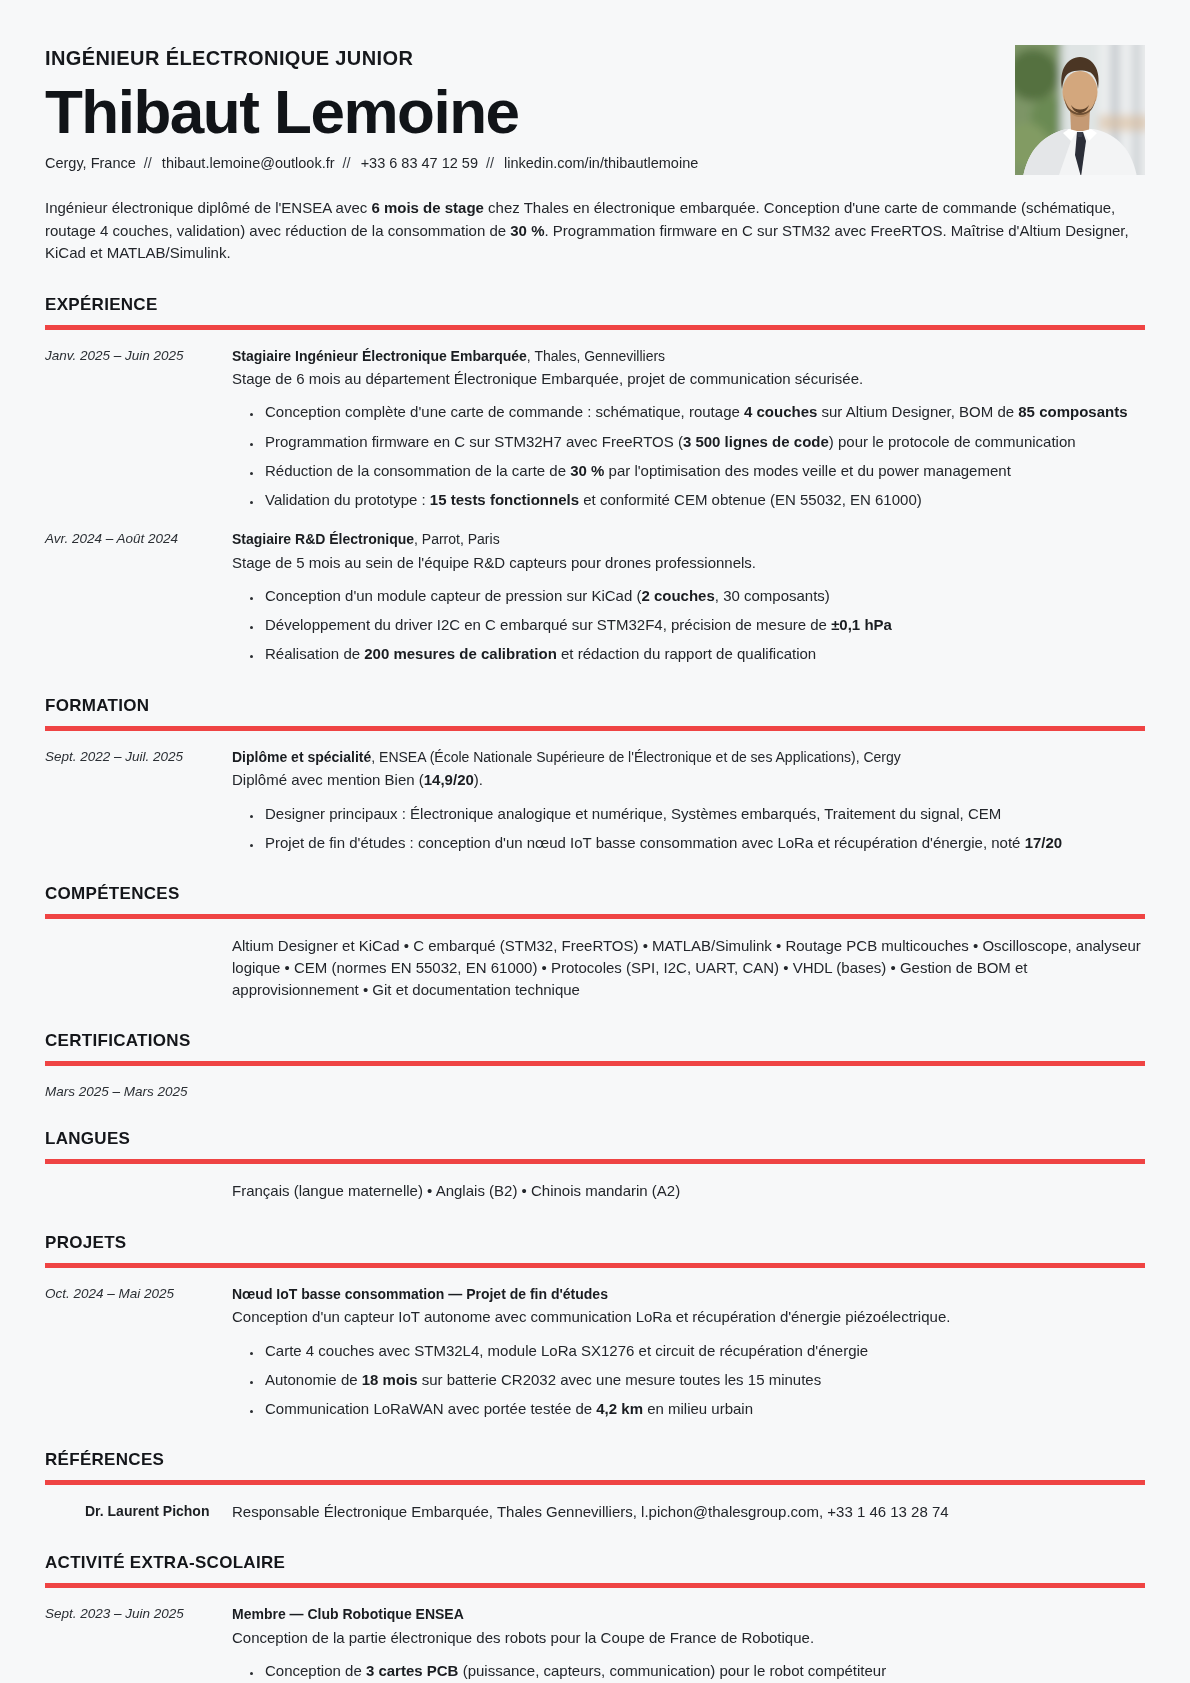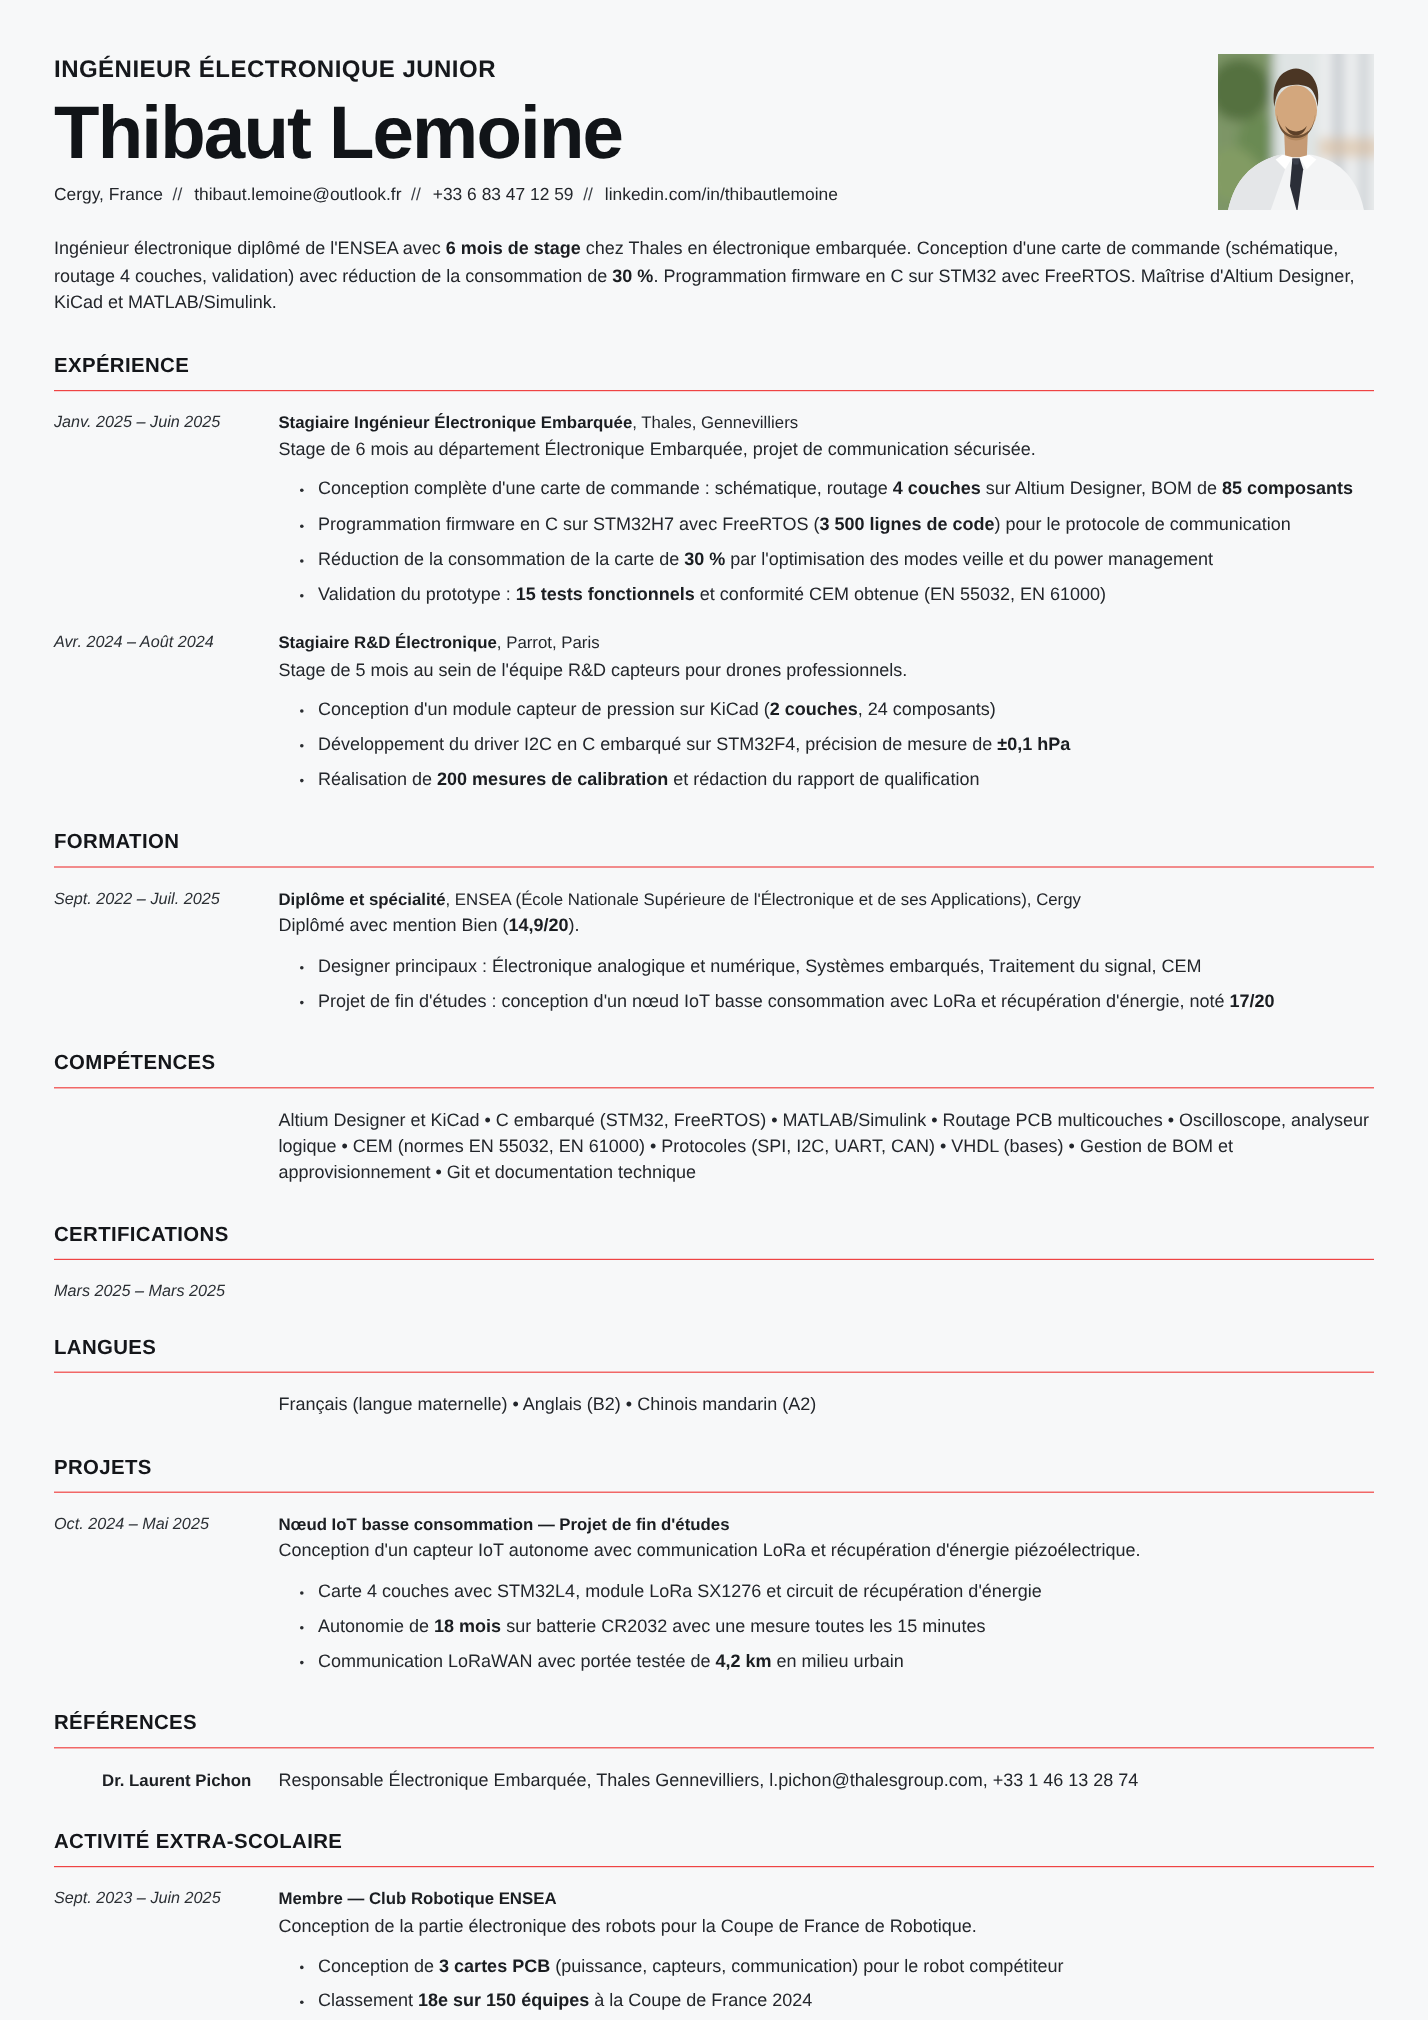--- a/index.html
+++ b/index.html
@@ -33,21 +33,21 @@
   .photo-wrap svg { display: block; width: 130px; height: 130px; }
   
   .summary {
     margin-top: 22px; font-size: 15px; line-height: 1.5; color: #23262b;
     max-width: 1100px;
   }
   
   section { margin-top: 30px; }
   h2.sec-title {
     font-size: 17px; font-weight: 700; letter-spacing: 0.3px; color: #14161a;
-    padding-bottom: 10px; border-bottom: 1px solid #ef4444; margin-bottom: 16px;
+    padding-bottom: 10px; border-bottom: 5px solid #ef4444; margin-bottom: 16px;
   }
   .entry { display: flex; align-items: flex-start; margin-bottom: 18px; }
   .entry:last-child { margin-bottom: 0; }
   .entry-left {
     flex: 0 0 187px; width: 187px; padding-top: 2px;
     font-size: 13.5px; font-style: italic; color: #2b2f34;
   }
   .entry-left.bold-label { font-style: normal; font-weight: 700; font-size: 14px; color: #1c1f23; padding-left: 40px; }
   .entry-right { flex: 1 1 auto; min-width: 0; font-size: 15px; line-height: 1.48; color: #23262b; }
   .entry-title { font-size: 14px; line-height: 1.48; }
@@ -135,21 +135,21 @@
               <li><span>Validation du prototype : </span><strong>15 tests fonctionnels</strong><span> et conformité CEM obtenue (EN 55032, EN 61000)</span></li>
             </ul>
           </div>
         </div>
         <div class="entry">
           <div class="entry-left">Avr. 2024 – Août 2024</div>
           <div class="entry-right">
             <div class="entry-title"><strong>Stagiaire R&amp;D Électronique</strong><span>, Parrot, Paris</span></div>
             <div class="entry-subtitle"><span>Stage de 5 mois au sein de l'équipe R&amp;D capteurs pour drones professionnels.</span></div>
             <ul>
-              <li><span>Conception d'un module capteur de pression sur KiCad (</span><strong>2 couches</strong><span>, 24 composants)</span></li>
+              <li><span>Conception d'un module capteur de pression sur KiCad (</span><strong>2 couches</strong><span>, 30 composants)</span></li>
               <li><span>Développement du driver I2C en C embarqué sur STM32F4, précision de mesure de </span><strong>±0,1 hPa</strong></li>
               <li><span>Réalisation de </span><strong>200 mesures de calibration</strong><span> et rédaction du rapport de qualification</span></li>
             </ul>
           </div>
         </div>
       </section>
       <section>
         <h2 class="sec-title">FORMATION</h2>
         <div class="entry">
           <div class="entry-left">Sept. 2022 – Juil. 2025</div>

